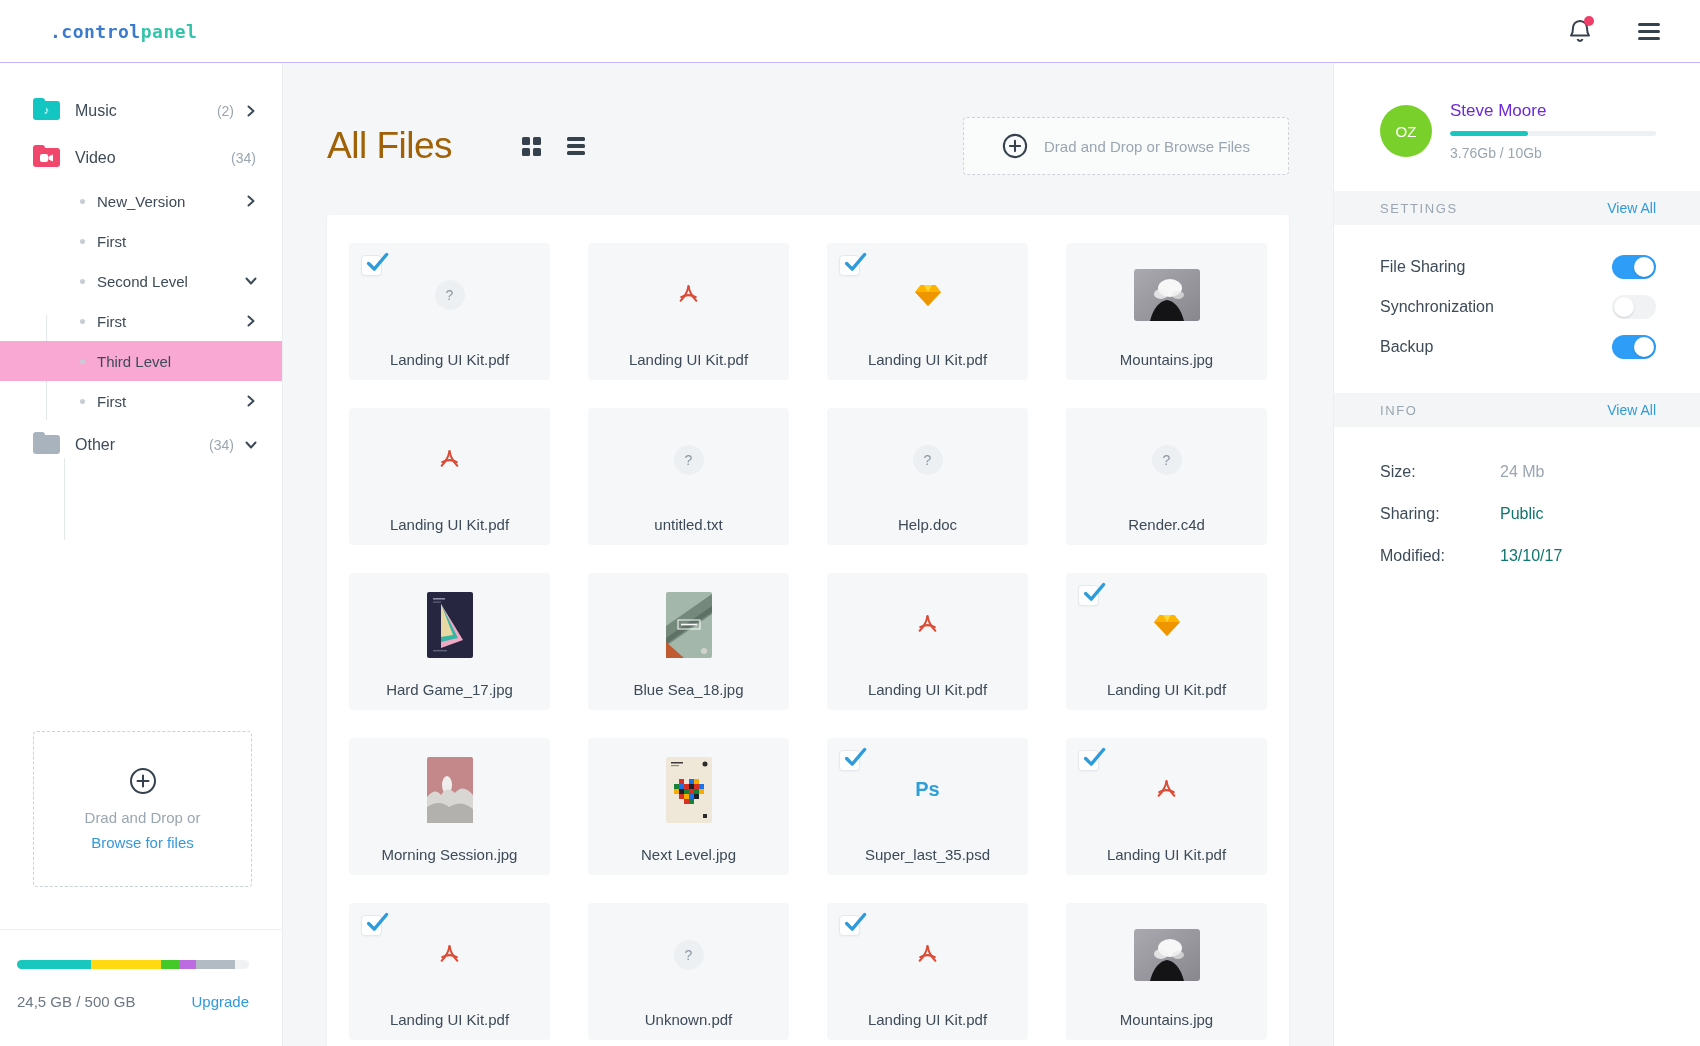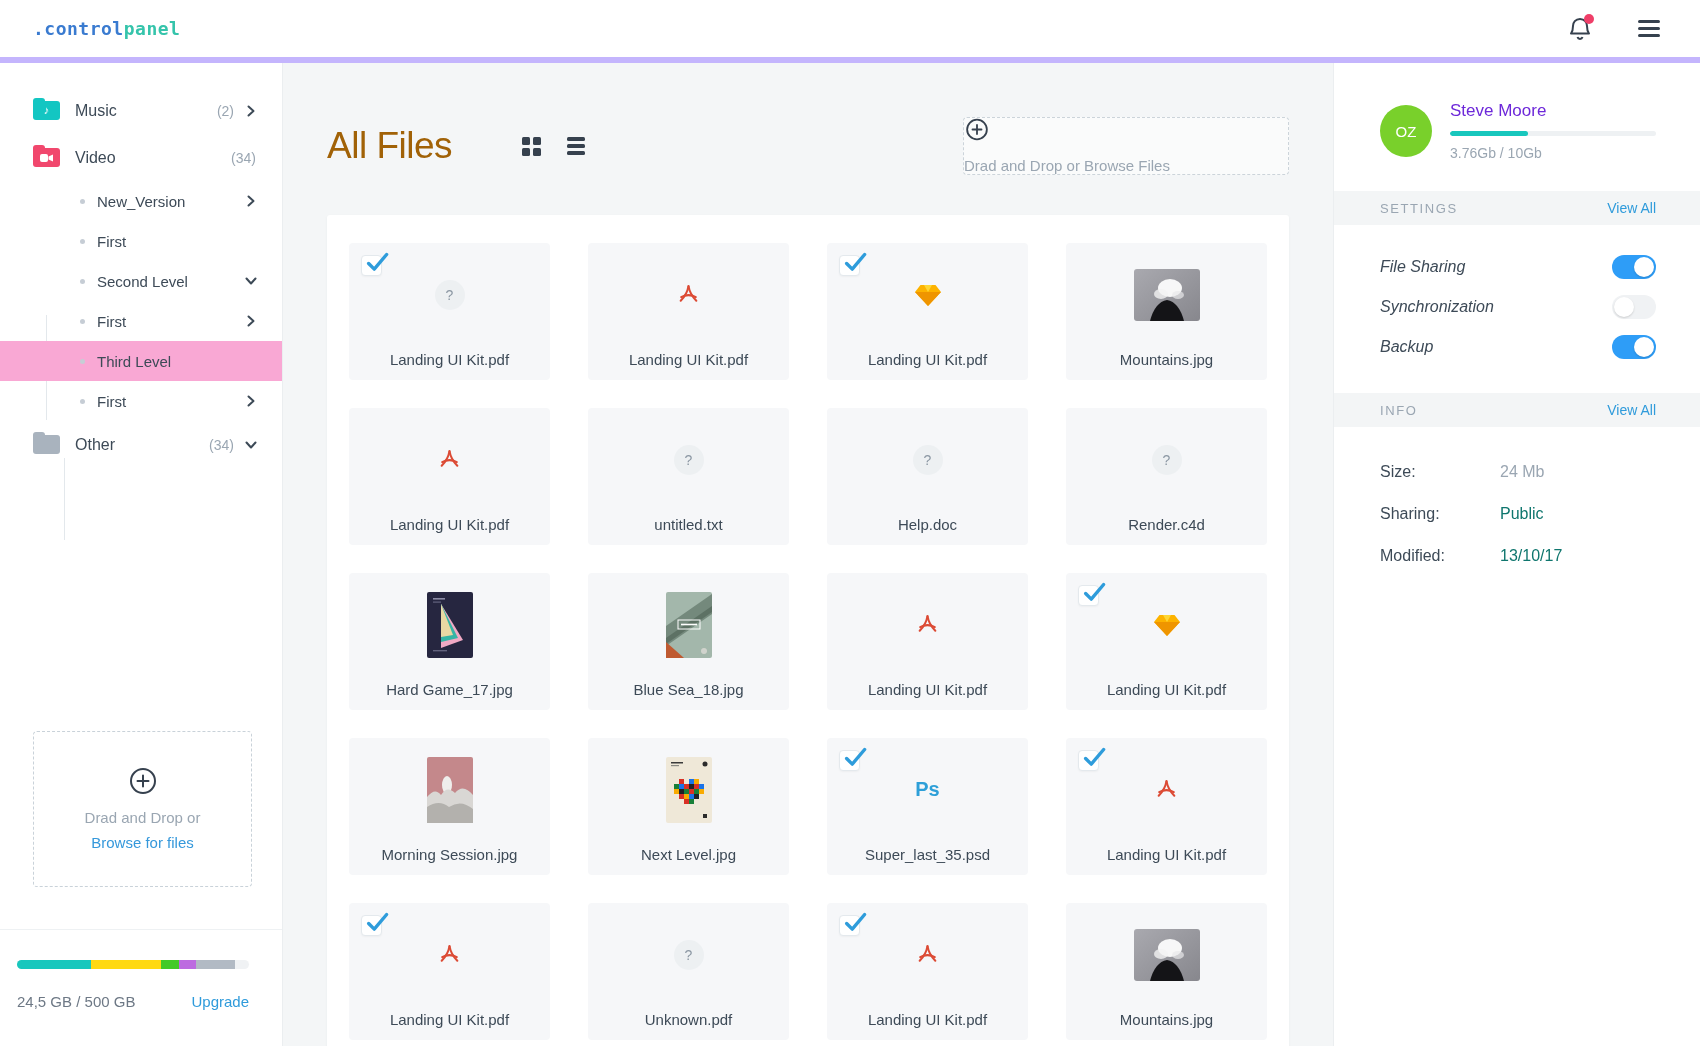--- a/index.html
+++ b/index.html
@@ -1,21 +1,21 @@
 <!DOCTYPE html>
 <html><head>
 <meta charset="utf-8">
 <style>
   * { margin:0; padding:0; box-sizing:border-box; }
   html,body { width:1700px; height:1046px; overflow:hidden; }
   body { font-family:"Liberation Sans", sans-serif; background:#ffffff; color:#3d4a57; }
 
   
-  .topbar { height:63px; background:#fff; border-bottom:6px solid #c4b5fd;
-            display:flex; align-items:center; padding:0 40px 0 33px; }
+  .topbar { height:63px; background:#fff; border-bottom:1px solid #c4b5fd;
+            display:flex; align-items:center; padding:0 40px 0 50px; }
   .logo { font-family:"DejaVu Sans Mono", monospace; font-weight:bold; font-size:18px; letter-spacing:.5px; }
   .logo .lg-a { color:#3a7bd0; }
   .logo .lg-b { color:#35c4ab; }
   .topbar-right { margin-left:auto; display:flex; align-items:center; gap:46px; }
   .bell { position:relative; width:24px; height:26px; cursor:pointer; }
   .bell svg { display:block; }
   .bell .dot { position:absolute; top:-2px; right:-2px; width:10px; height:10px;
                border-radius:50%; background:#ef3e68; }
   .burger { display:flex; flex-direction:column; gap:4px; cursor:pointer; }
   .burger span { width:22px; height:3px; background:#36414e; border-radius:2px; }
@@ -67,22 +67,22 @@
   
   .main { flex:1; background:#f4f6f7; display:flex; flex-direction:column; min-width:0; }
   .main-head { display:flex; align-items:center; margin:50px 44px 0 44px; height:66px; }
   .page-title { font-size:37px; color:#a16207; letter-spacing:-.5px; }
   .view-toggles { display:flex; align-items:center; gap:26px; margin-left:70px; }
   .grid-ic { display:grid; grid-template-columns:8px 8px; grid-template-rows:8px 8px; gap:3px; cursor:pointer; }
   .grid-ic i { background:#36414e; border-radius:1.5px; }
   .list-ic { display:flex; flex-direction:column; gap:3.5px; cursor:pointer; }
   .list-ic i { width:18px; height:3.5px; background:#36414e; border-radius:1.5px; }
   .head-drop { margin-left:auto; width:326px; height:58px; border:1px dashed #ccd4da; border-radius:4px;
-               background:rgba(255,255,255,.55); display:flex; align-items:flex-start; justify-content:center;
-               gap:16px; cursor:pointer;flex-direction:column; }
+               background:rgba(255,255,255,.55); display:flex; align-items:center; justify-content:center;
+               gap:16px; cursor:pointer; }
   .head-drop-text { font-size:15px; color:#9aa6b2; }
 
   .panel { margin:36px 44px 0 44px; background:#fff; border-radius:3px 3px 0 0;
            box-shadow:0 1px 3px rgba(40,50,60,.05); flex:1; overflow:hidden; }
   .file-grid { display:grid; grid-template-columns:repeat(4,1fr); gap:28px 38px; padding:28px 22px; }
   .file-card { position:relative; height:137px; background:#f6f7f9; border-radius:4px; cursor:pointer; }
   .file-label { position:absolute; left:6px; right:6px; bottom:12px; text-align:center;
                 font-size:15px; color:#3d4a57; white-space:nowrap; overflow:hidden; }
   .file-icon { position:absolute; left:0; right:0; top:0; bottom:34px;
                display:flex; align-items:center; justify-content:center; }
@@ -102,21 +102,21 @@
   .profile-name { font-size:17px; color:#6d28d9; }
   .profile-track { margin-top:10px; height:5px; border-radius:3px; background:#eef1f3; overflow:hidden; }
   .profile-fill { height:100%; border-radius:3px; }
   .profile-usage { margin-top:9px; font-size:14px; color:#9aa6b2; }
 
   .sec-head { background:#f3f5f6; padding:9px 44px 9px 46px; display:flex; align-items:center; }
   .sec-title { font-size:13px; color:#9aa6b2; letter-spacing:1.6px; }
   .view-all { margin-left:auto; font-size:14px; color:#2f9bdb; cursor:pointer; }
 
   .toggle-list { padding:22px 44px 26px 46px; }
-  .toggle-row { display:flex; align-items:center; height:40px;font-style:italic; }
+  .toggle-row { display:flex; align-items:center; height:40px; }
   .toggle-label { font-size:16px; color:#3d4a57; }
   .switch { margin-left:auto; width:44px; height:24px; border-radius:12px; position:relative; cursor:pointer; }
   .switch.on { background:#2e9df7; }
   .switch.off { background:#f0f2f4; }
   .knob { position:absolute; top:2px; width:20px; height:20px; border-radius:50%; background:#fff;
           box-shadow:0 1px 2px rgba(0,0,0,.15); }
   .switch.on .knob { right:2px; }
   .switch.off .knob { left:2px; }
 
   .info-list { padding:24px 44px 10px 46px; }

